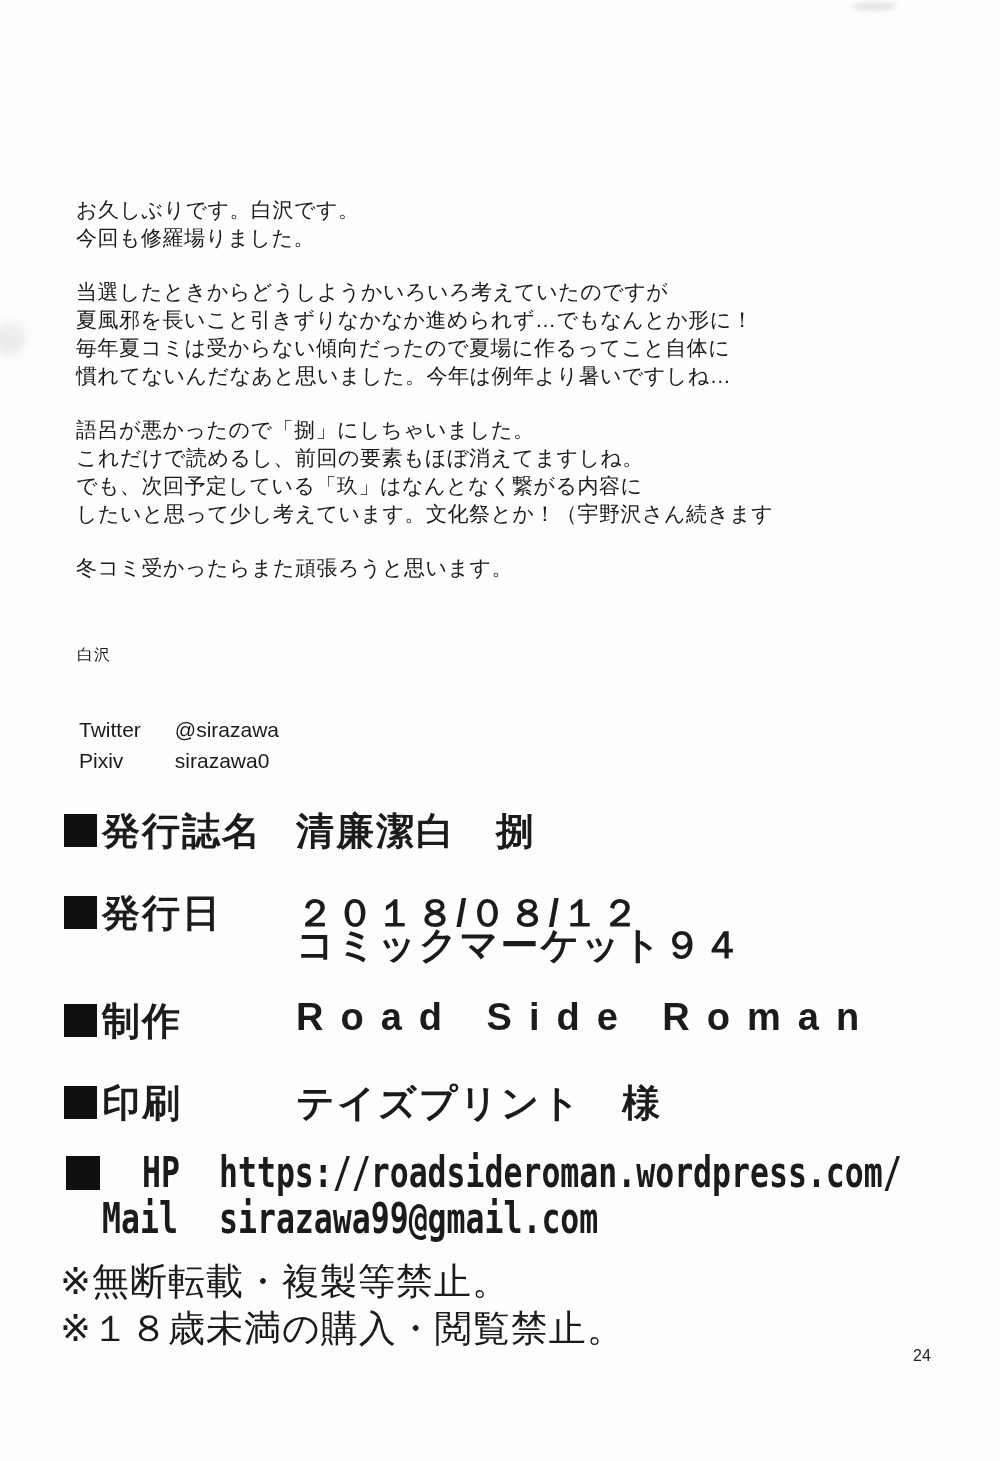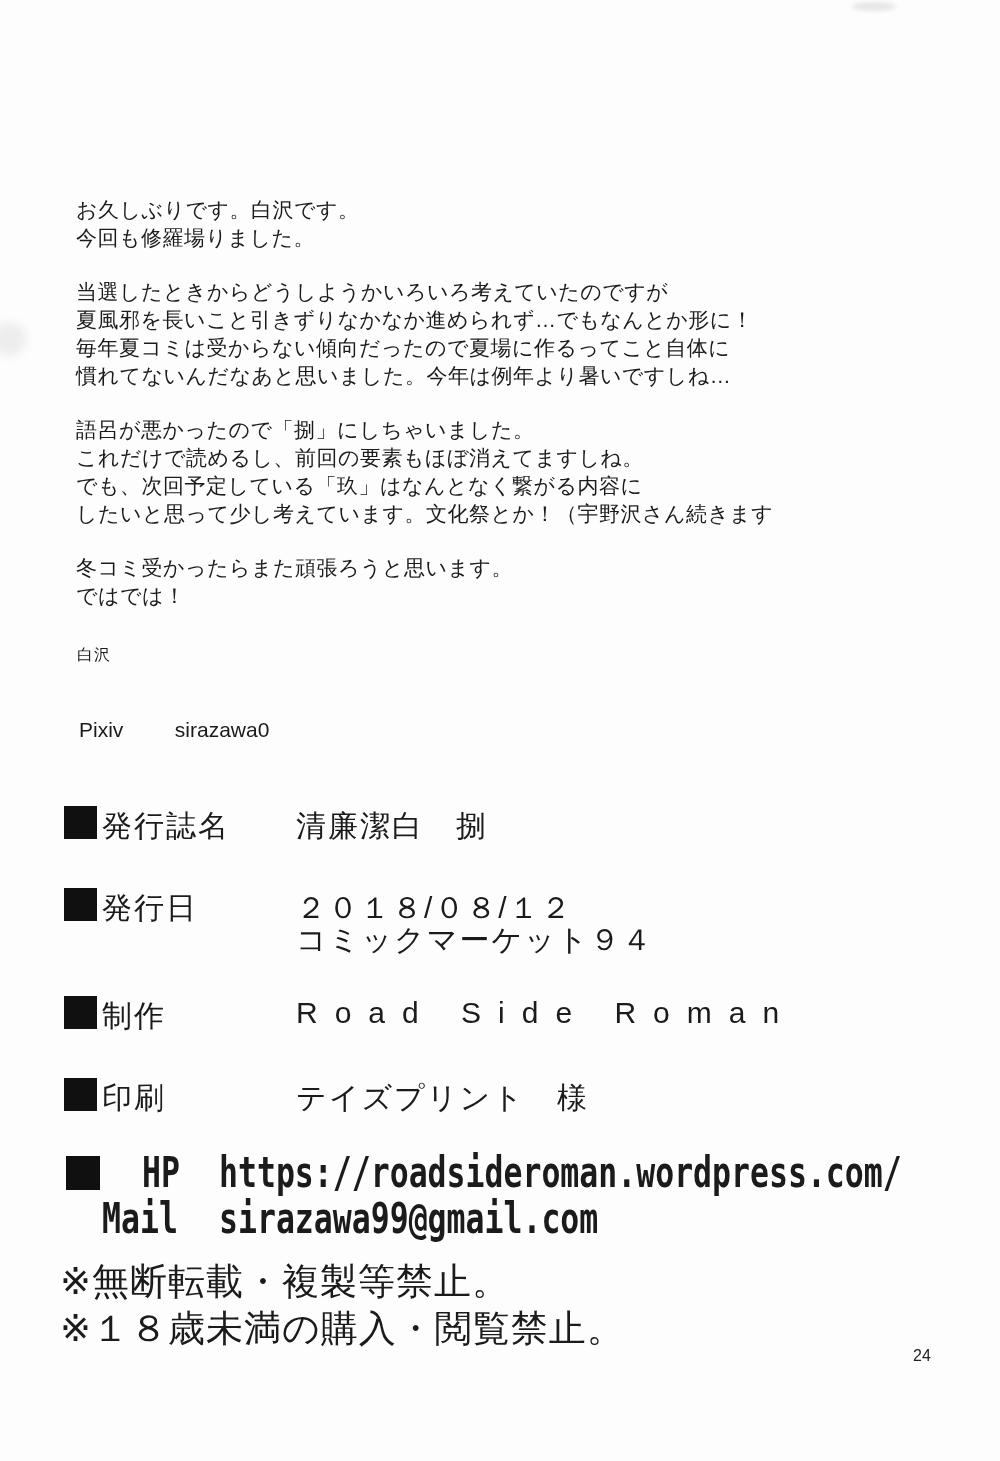--- a/index.html
+++ b/index.html
@@ -28,21 +28,21 @@
   
   .contacts{
     position:absolute;left:79px;top:714px;
     font-size:21px;line-height:31px;
   }
   .contact-row{white-space:nowrap;}
   .contact-label{display:inline-block;width:90px;}
   
   .colophon-row{
     position:absolute;left:64px;
-    font-size:30px;font-weight:400;
+    font-size:38px;font-weight:700;
     white-space:nowrap;letter-spacing:2px;
   }
   .sq{
     display:inline-block;width:33px;height:33px;
     background:#101010;vertical-align:-3px;margin-right:5px;
   }
   .c-value{position:absolute;left:232px;top:0;letter-spacing:2px;}
   .c-value2{position:absolute;left:232px;top:32px;letter-spacing:2px;text-align:right;}
   .c-value.spread{letter-spacing:17px;}
   
@@ -99,27 +99,30 @@
       <div class="line">慣れてないんだなあと思いました。今年は例年より暑いですしね…</div>
     </div>
     <div class="para">
       <div class="line">語呂が悪かったので「捌」にしちゃいました。</div>
       <div class="line">これだけで読めるし、前回の要素もほぼ消えてますしね。</div>
       <div class="line">でも、次回予定している「玖」はなんとなく繋がる内容に</div>
       <div class="line">したいと思って少し考えています。文化祭とか！（宇野沢さん続きます</div>
     </div>
     <div class="para">
       <div class="line">冬コミ受かったらまた頑張ろうと思います。</div>
-      <div class="line">ではでは！</div>
     </div>
   </section>
 
   <div class="signature">白沢</div>
 
   <div class="contacts">
+    <div class="contact-row">
+      <span class="contact-label">Twitter</span>
+      <span class="contact-value">@sirazawa</span>
+    </div>
     <div class="contact-row">
       <span class="contact-label">Pixiv</span>
       <span class="contact-value">sirazawa0</span>
     </div>
   </div>
 
   <div class="colophon-row" style="top:806px;">
     <span class="sq"></span><span>発行誌名</span>
     <span class="c-value">清廉潔白　捌</span>
   </div>

